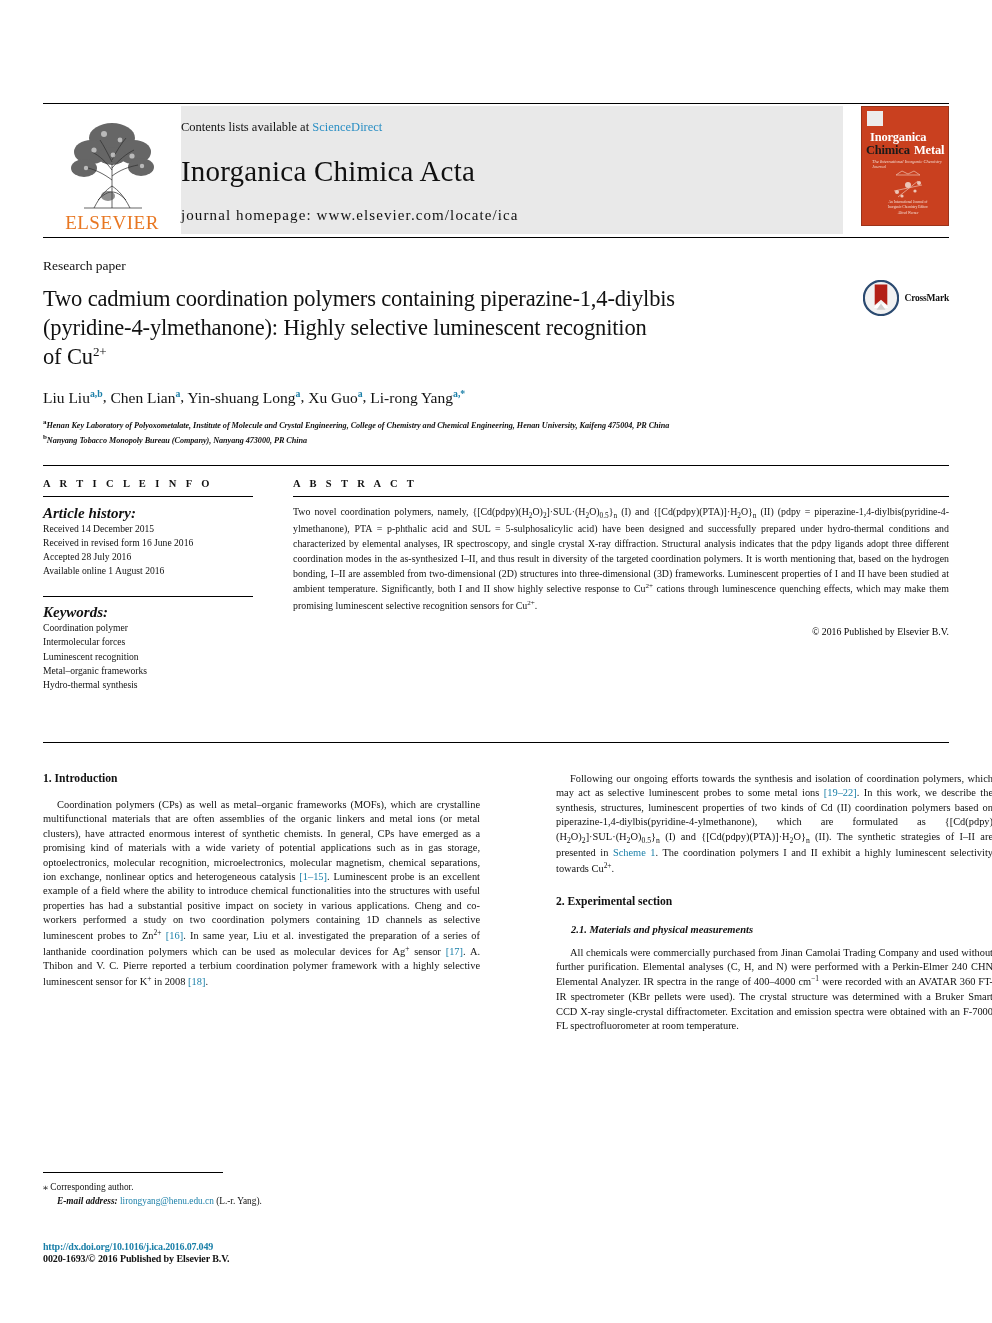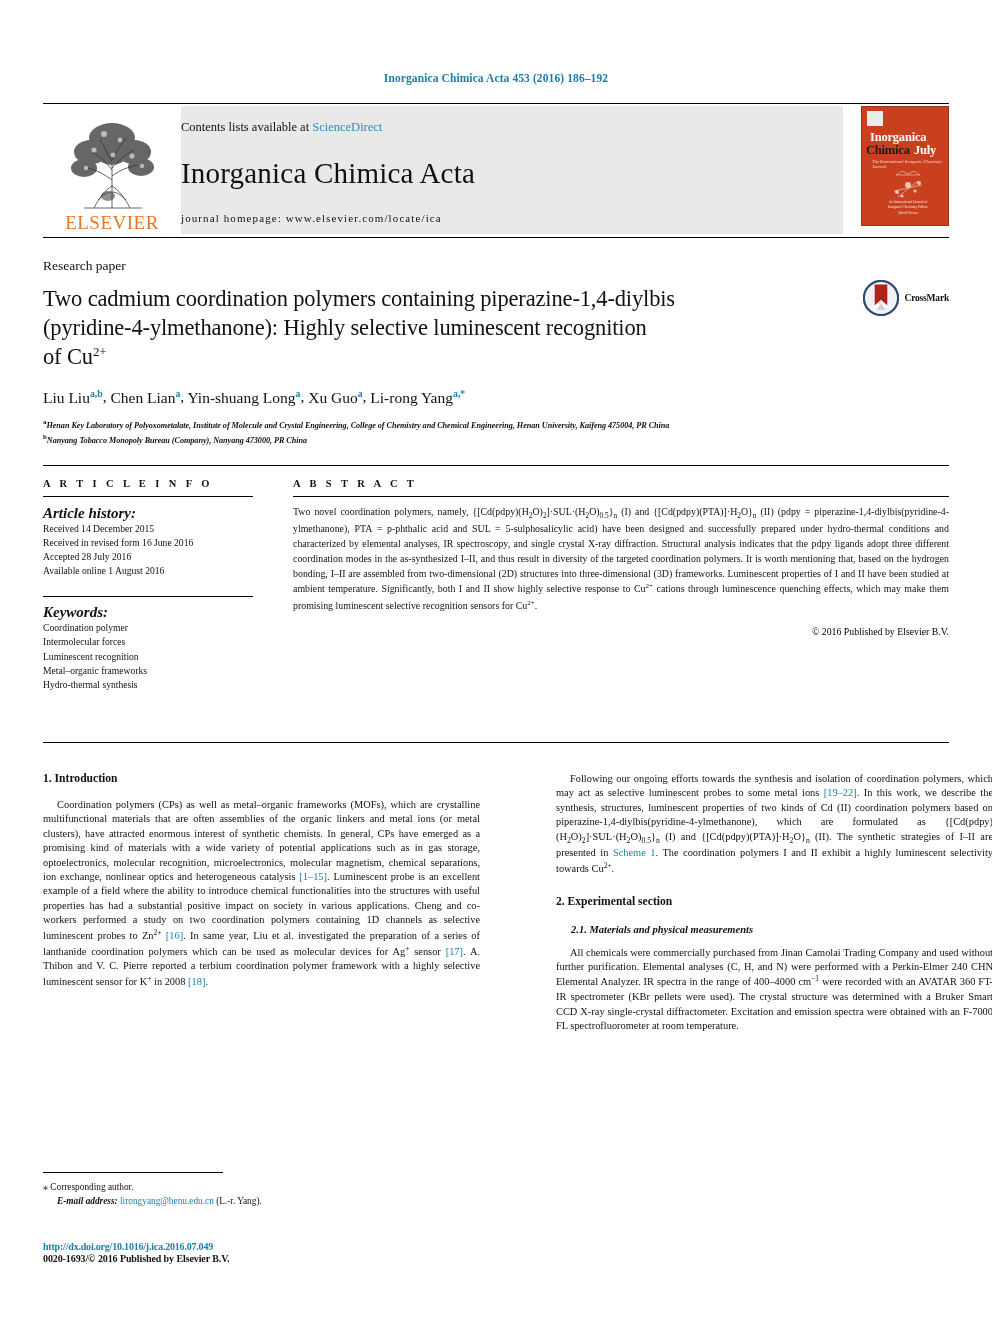--- a/index.html
+++ b/index.html
@@ -56,21 +56,21 @@
     align-items: flex-start; justify-content: space-between;
     padding: 14px 0 10px 0;
   }
   .contents-line { font-size: 12.5px; color: #111; }
   .contents-line .sd { color: #2b8fc4; }
   .journal-name {
     font-size: 29px; font-weight: 400; letter-spacing: .2px;
     color: #111;
   }
   .homepage-line {
-    font-size: 11px; letter-spacing: 1.1px; color: #111;
+    font-size: 15px; letter-spacing: 1.1px; color: #111;
   }
   .cover {
     width: 96px; flex: 0 0 96px;
     margin-left: 10px;
     position: relative;
   }
   .cover-img {
     position: absolute; left: 8px; top: 0;
     width: 88px; height: 120px;
     background: #c9401f;
@@ -168,21 +168,20 @@
   .fn a, .link { color: #1a7fa8; text-decoration: none; }
   .doiblock { position: absolute; left: 43px; top: 1241px; width: 437px; }
   .doi { font-size: 10px; color: #1a7fa8; font-weight: 700; letter-spacing: -.2px; }
   .issn { font-size: 10px; color: #111; font-weight: 700; margin-top: 1px; letter-spacing: -.1px; }
 </style>
 </head>
 <body>
 
 <div class="page">
 
-  <div class="runhead">Inorganica Chimica Acta 453 (2016) 186–192</div>
 
   <div class="masthead-rule"></div>
 
   <div class="masthead">
 
     <div class="elsevier-logo">
       <svg class="tree-svg" width="96" height="100" viewBox="0 0 96 100">
         <g fill="none" stroke="#222" stroke-width="0.7">
           <path d="M48 96 L48 52"></path>
           <path d="M48 68 C40 62 32 58 24 56"></path>
@@ -227,21 +226,21 @@
       </div>
       <div class="journal-name">Inorganica Chimica Acta</div>
       <div class="homepage-line">journal homepage: www.elsevier.com/locate/ica</div>
     </div>
 
     <div class="cover">
       <div class="cover-img">
         <div class="cov-el"></div>
         <div class="cov-t1">Inorganica</div>
         <div class="cov-t2">Chimica</div>
-        <div class="cov-t3">July</div>
+        <div class="cov-t3">Metal</div>
         <div class="cov-sub">The International Inorganic Chemistry Journal</div>
         <svg class="cov-art" viewBox="0 0 40 38">
           <g stroke="#f0c8b8" stroke-width="0.8" fill="none">
             <path d="M8 6 L14 2 L20 5 L26 2 L32 6"></path>
             <path d="M8 6 L32 6"></path>
             <path d="M6 22 L34 16"></path>
             <path d="M10 28 L30 12"></path>
           </g>
           <g fill="#f3ded3">
             <circle cx="20" cy="16" r="3"></circle>

